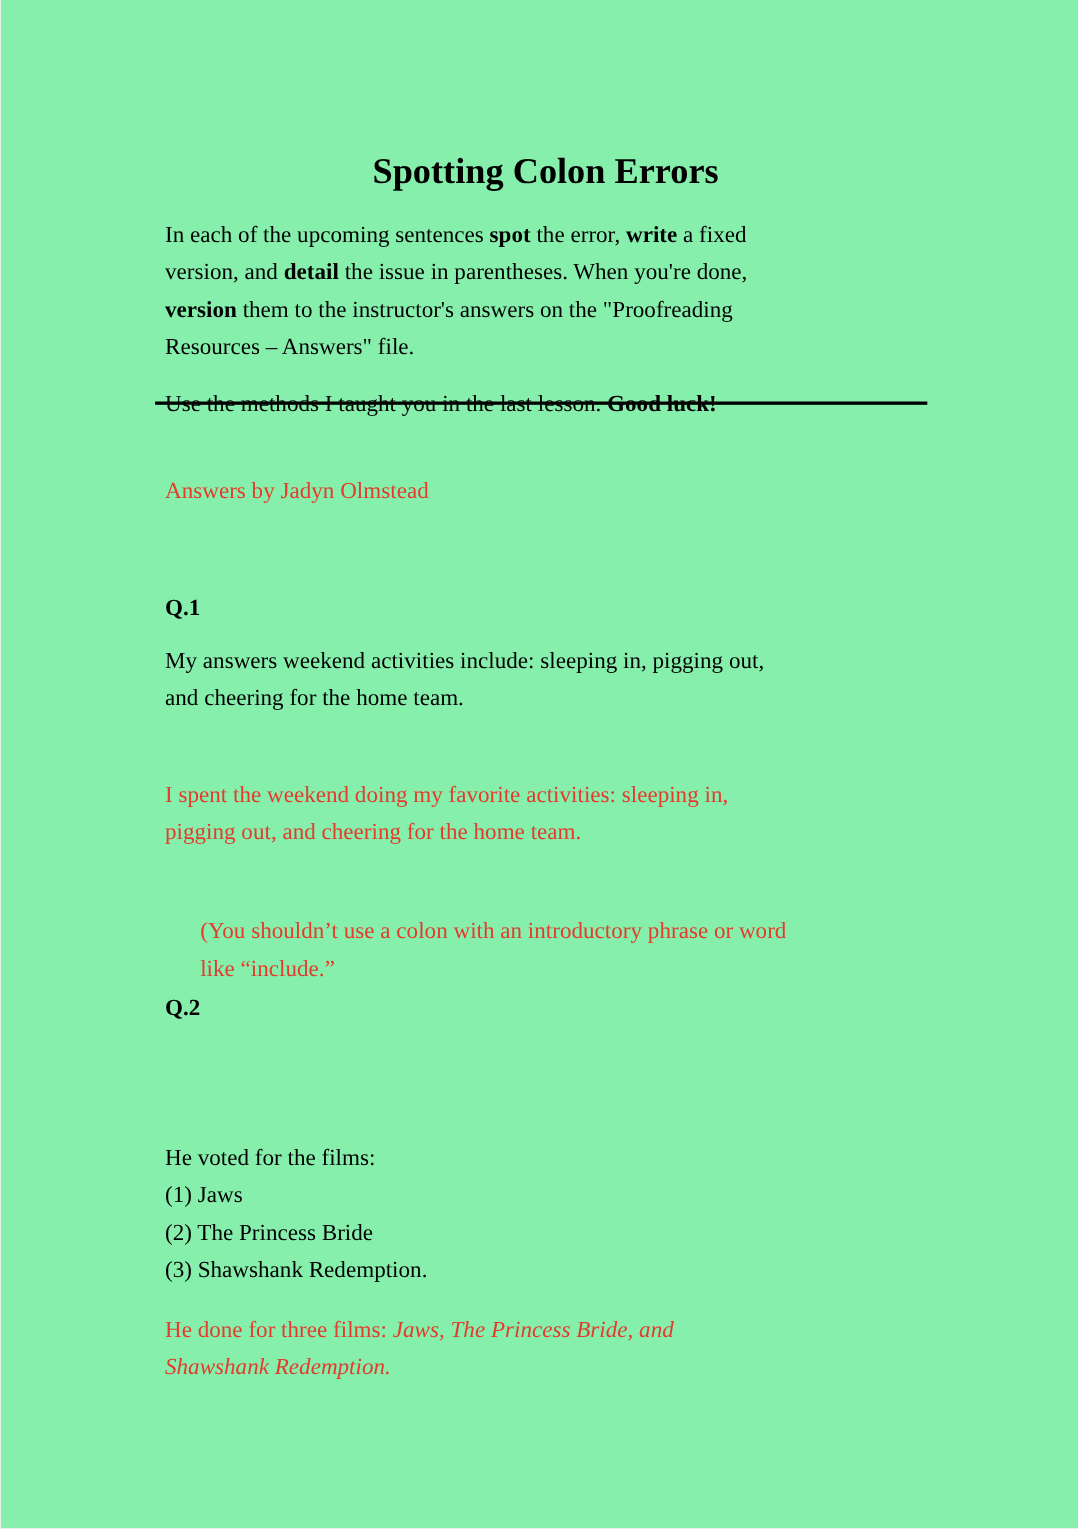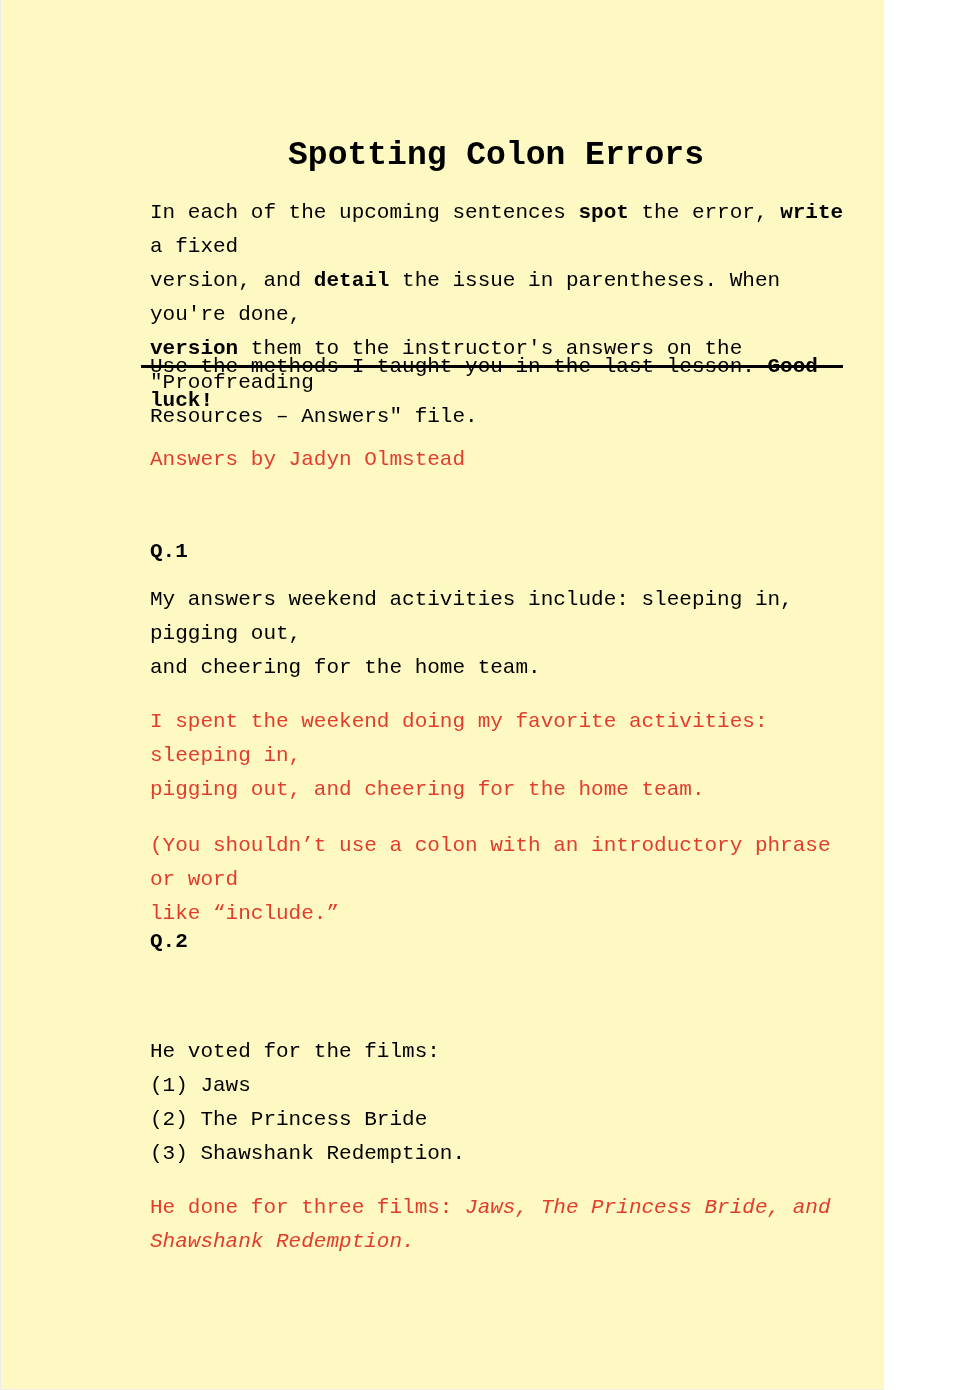--- a/index.html
+++ b/index.html
@@ -2,28 +2,28 @@
 <html style="--text: #000000; --accent_red: #e23c2d; --divider: #000000; --page_edge: #ededed;"><head>
 <meta charset="utf-8">
 <style>
   html, body {
     margin: 0;
     padding: 0;
     background: #ffffff;
   }
   .page {
     position: relative;
-    width: 884px;
+    width: 980px;
     height: 1390px;
-    background: #fef9c3;
+    background: #86efac;
     overflow: hidden;
     border-left: 1px solid var(--page_edge, #ededed);
     border-bottom: 1px solid var(--page_edge, #ededed);
     box-sizing: border-box;
-    font-family: Liberation Mono, monospace;
+    font-family: Liberation Serif, serif;
     color: var(--text, #000000);
   }
   .block {
     position: absolute;
     left: 149px;
     width: 710px;
     font-size: 21px;
     line-height: 34px;
     white-space: pre-line;
   }
@@ -41,26 +41,26 @@
   .intro          { top: 175px; }
   .instruction    { top: 329px; }
   .divider {
     position: absolute;
     top: 365px;
     left: 140px;
     width: 702px;
     height: 3px;
     background: var(--divider, #000000);
   }
-  .byline         { top: 422px; color: var(--accent_red, #e23c2d); }
+  .byline         { top: 408px; color: var(--accent_red, #e23c2d); }
   .q1-label       { top: 514px; font-weight: 700; }
   .q1-question    { top: 562px; }
   .q1-answer      { top: 684px; color: var(--accent_red, #e23c2d); }
-  .q1-explanation { top: 808px; color: var(--accent_red, #e23c2d); }
-  .q2-label       { top: 904px; font-weight: 700; }
+  .q1-explanation { top: 808px; color: var(--accent_red, #e23c2d); margin-left: 32px; }
+  .q2-label       { top: 878px; font-weight: 700; }
   .q2-question    { top: 1014px; }
   .q2-answer      { top: 1170px; color: var(--accent_red, #e23c2d); }
   .b { font-weight: 700; }
   .i { font-style: italic; }
 </style>
 </head>
 <body>
 
 <div class="page">
 

